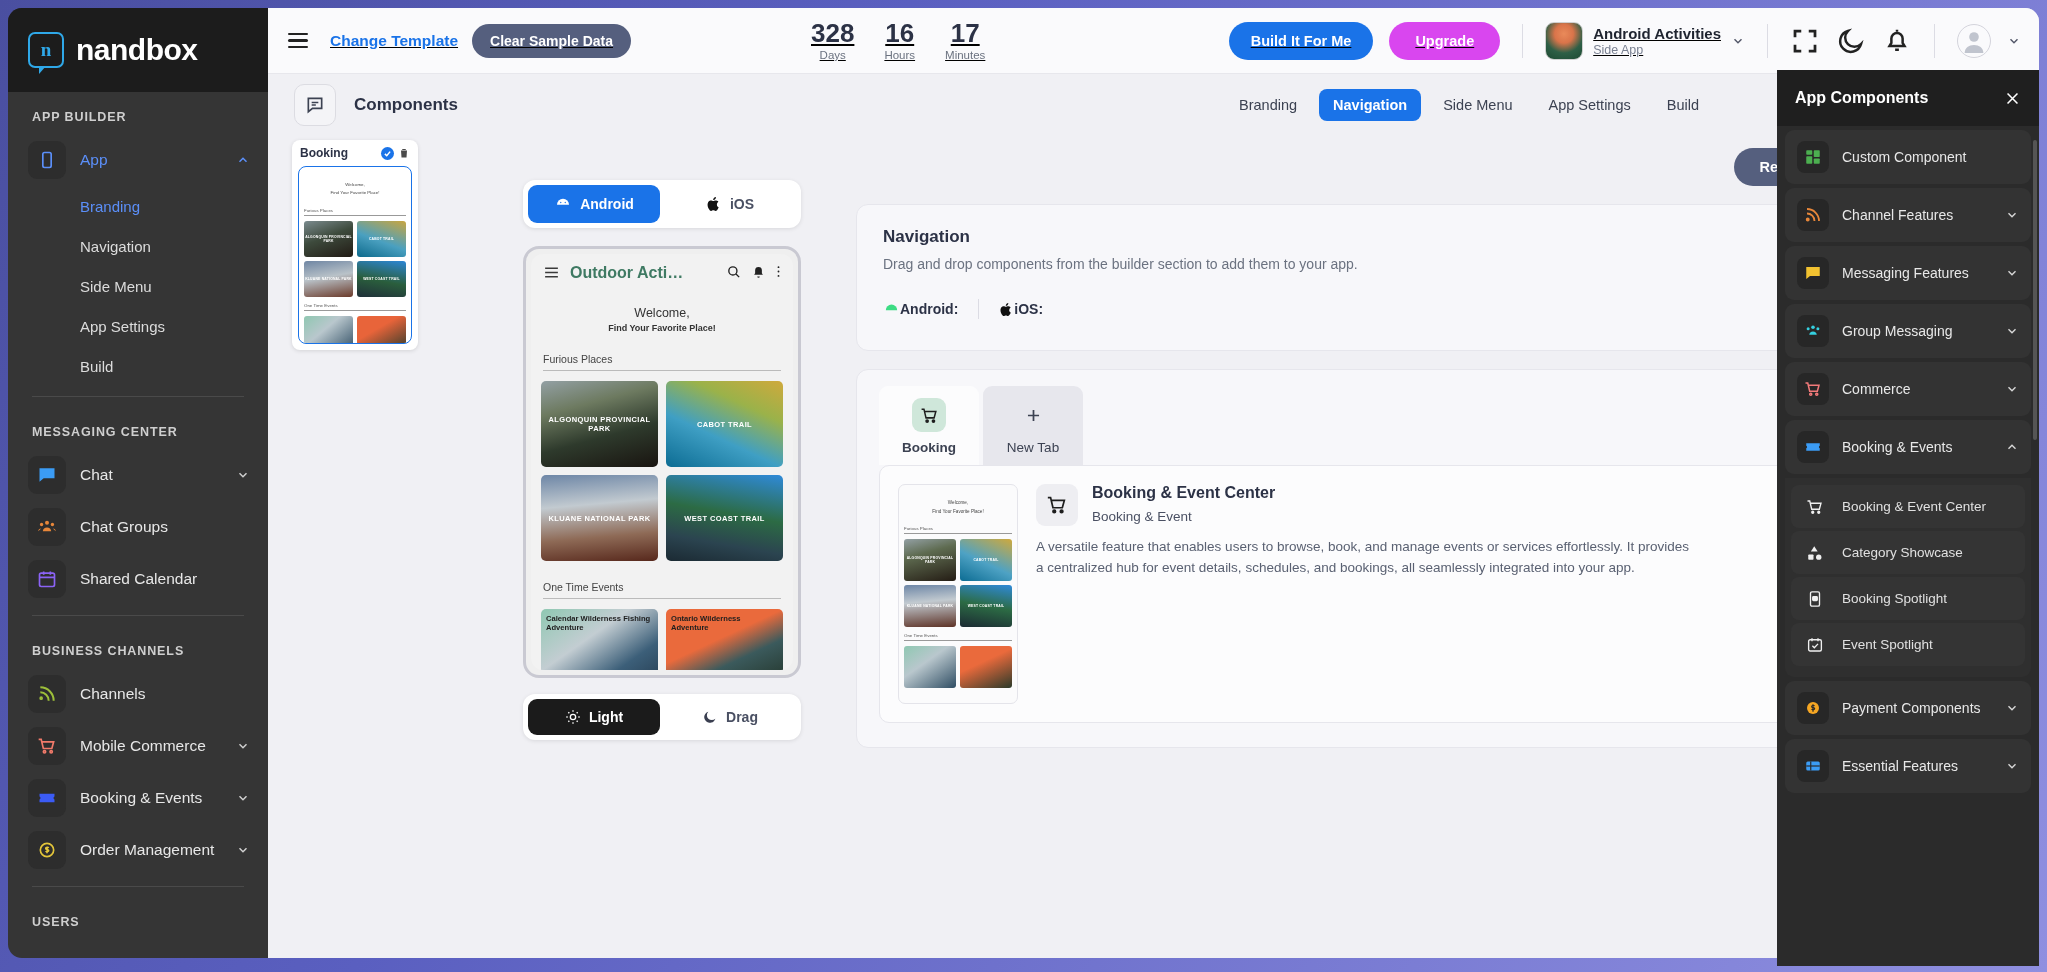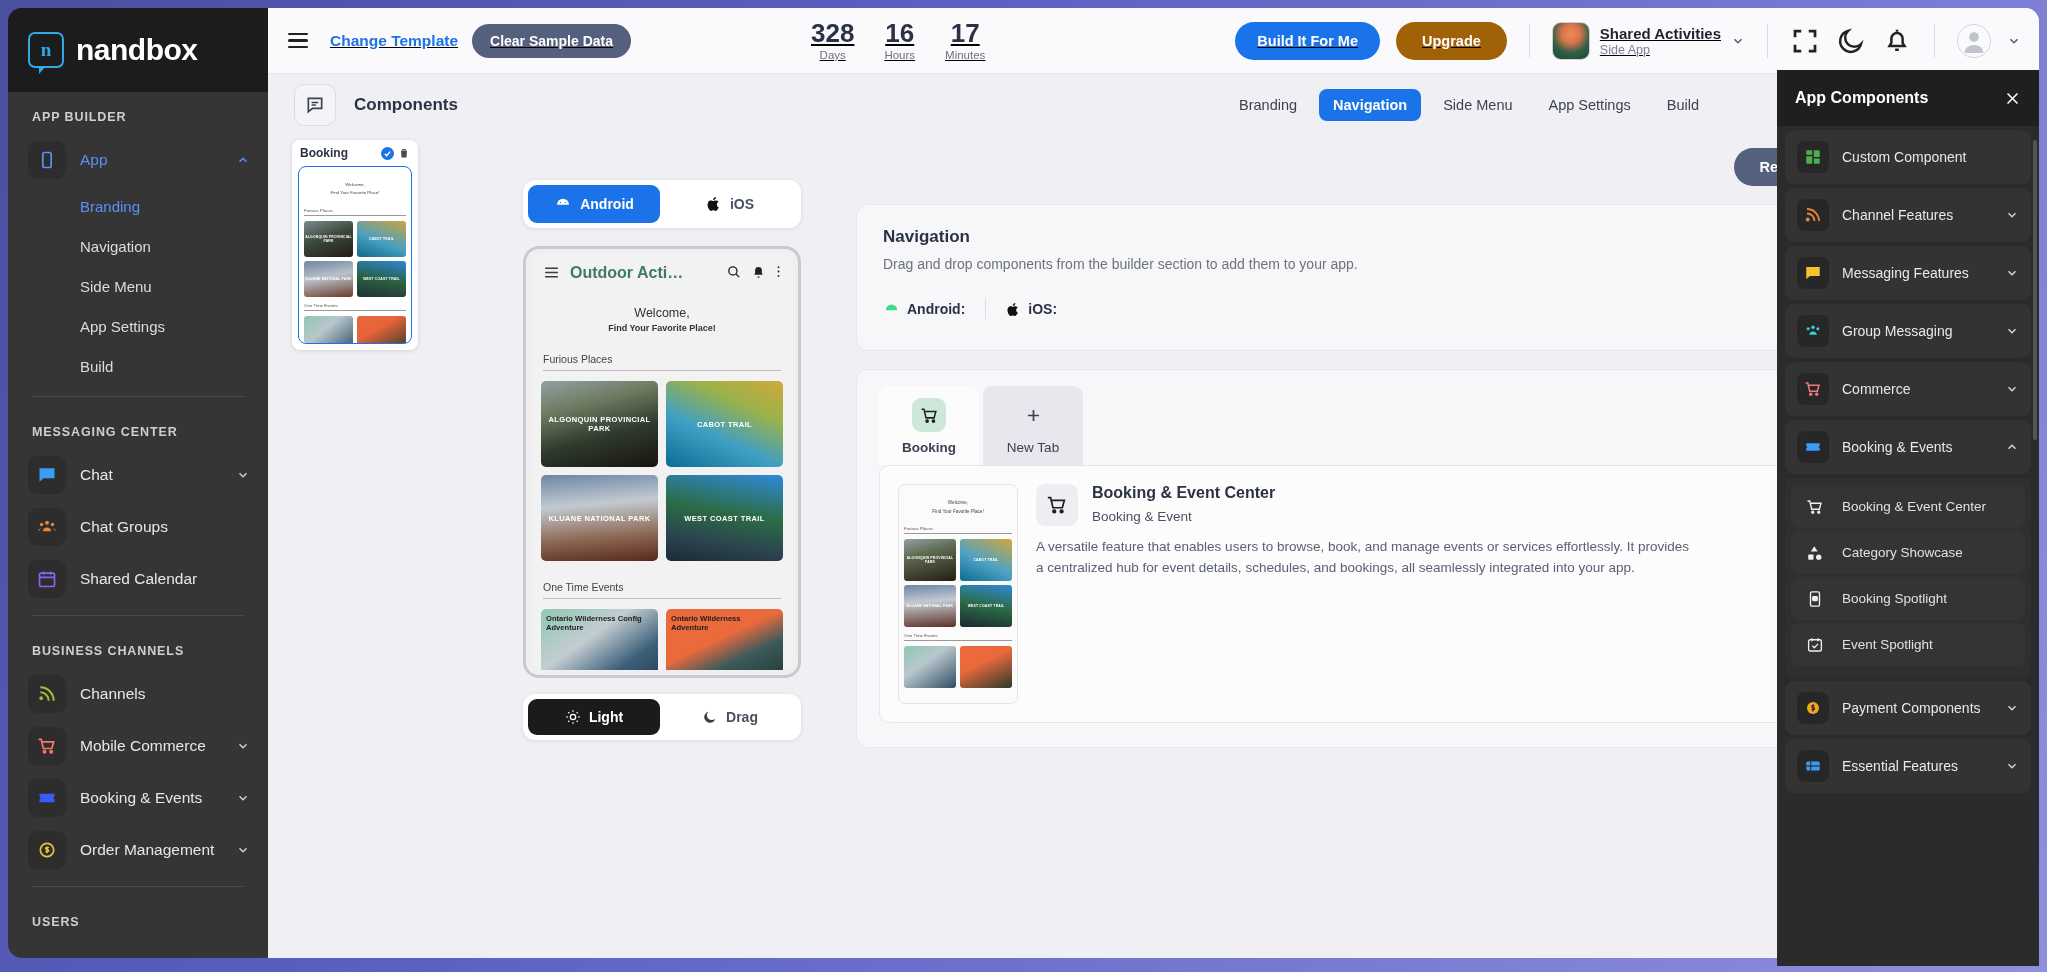--- a/index.html
+++ b/index.html
@@ -98,21 +98,21 @@
   .countdown { display:flex; gap:30px; margin-left: 180px; }
   .cd-block { text-align:center; }
   .cd-num { font-size: 26px; font-weight: 700; color:#2c3246; line-height: 1.05;}
   .cd-lbl { font-size: 11.5px; color:#6b7280; margin-top: 2px;}
   .topbar-right { margin-left:auto; display:flex; align-items:center; gap: 16px;}
   .btn-blue {
     background:#1a73e8; color:#fff; font-size:14.5px; font-weight:700;
     border-radius:20px; padding: 11px 22px; border:none; cursor:pointer;
   }
   .btn-green {
-    background:#a16207; color:#fff; font-size:14.5px; font-weight:700;
+    background:#d946ef; color:#fff; font-size:14.5px; font-weight:700;
     border-radius:20px; padding: 11px 26px; border:none; cursor:pointer;
   }
   .vdiv { width:1px; height:34px; background:#dcdce4; margin: 0 6px;}
   .app-chip { display:flex; align-items:center; gap:10px; cursor:pointer;}
   .app-logo {
     width: 38px; height:38px; border-radius:9px;
     background: radial-gradient(circle at 50% 30%, #e98a5a 0%, #d9744a 30%, #2e5f46 62%, #1d4a33 100%);
     border: 1px solid #cfcfcf;
   }
   .app-name { font-size: 15px; font-weight:700; color:#1f2430; line-height:1.2;}
@@ -204,21 +204,21 @@
   .nav-actions { display:flex; justify-content:flex-end; gap:12px; padding: 12px 0 18px;}
   .btn-restore { background:#555f7e; color:#fff; border:none; border-radius:20px; padding:11px 26px; font-size:14.5px; font-weight:700; cursor:pointer;}
   .btn-save { background:#1a73e8; color:#fff; border:none; border-radius:20px; padding:11px 24px; font-size:14.5px; font-weight:700; cursor:pointer;}
   .card {
     background:#f7f7fa; border:1px solid #e6e6ec; border-radius:12px;
     padding: 22px 26px 24px;
   }
   .card-title { font-size:17px; font-weight:700; color:#2c3246;}
   .card-sub { font-size:14px; color:#6b7280; margin-top:9px;}
   .os-row { display:flex; align-items:center; gap:14px; margin-top:20px;}
-  .os-item { display:flex; align-items:center; gap:7px; font-size:14px; font-weight:700; color:#2c3246;}
+  .os-item { display:flex; align-items:center; font-size:14px; font-weight:700; color:#2c3246;}
   .gear-circle {
     margin-left:auto; width:34px; height:34px; border-radius:50%; background:#fff;
     display:flex; align-items:center; justify-content:center; box-shadow:0 1px 4px rgba(0,0,0,.13); cursor:pointer;
   }
   .card2 { margin-top:18px; background:#f7f7fa; border:1px solid #e6e6ec; border-radius:12px; padding: 16px 22px 24px;}
   .tabrow { display:flex; gap:4px; }
   .tabitem {
     width: 100px; padding: 12px 0 10px; border-radius:9px 9px 0 0;
     display:flex; flex-direction:column; align-items:center; gap:8px; cursor:pointer;
     font-size:13.5px; color:#3c4252;
@@ -408,21 +408,21 @@
         </div>
       </div>
 
       <div class="topbar-right">
         <button class="btn-blue">Build It For Me</button>
         <button class="btn-green">Upgrade</button>
         <div class="vdiv"></div>
         <div class="app-chip">
           <div class="app-logo"></div>
           <div>
-            <div class="app-name">Shared Activities</div>
+            <div class="app-name">Android Activities</div>
             <div class="app-sub">Side App</div>
           </div>
           <svg class="chev" viewBox="0 0 24 24" fill="none" stroke="#55596b" stroke-width="2.5">
               <polyline points="6 9 12 15 18 9"></polyline>
             </svg>
         </div>
         <div class="vdiv"></div>
         <div class="icon-btn">
           <svg viewBox="0 0 24 24" fill="none" stroke="#222" stroke-width="2.2">
               <path d="M4 9V4h5M20 9V4h-5M4 15v5h5M20 15v5h-5"></path>
@@ -570,21 +570,21 @@
                   <span>KLUANE NATIONAL PARK</span>
                 </div>
               <div class="ph-cell" style="background:linear-gradient(190deg,#2f8ad8 0%,#2c6b44 45%,#2b4450 75%,#1b2a33 100%)">
                   <span>WEST COAST TRAIL</span>
                 </div>
             </div>
 
             <div class="ph-sec">One Time Events</div>
             <div class="ph-evgrid">
               <div class="ph-ev" style="background:linear-gradient(145deg,#8fc8b2 0%,#c3cdd2 38%,#3c5f79 70%,#23394d 100%)">
-                <b>Ontario Wilderness Config Adventure</b>
+                <b>Calendar Wilderness Fishing Adventure</b>
               </div>
               <div class="ph-ev" style="background:linear-gradient(155deg,#ea6a3c 0%,#ea6a3c 40%,#3b5a5c 62%,#1f2f22 100%)">
                 <b>Ontario Wilderness Adventure</b>
               </div>
             </div>
           </div>
         </div>
 
         <div class="seg" style="margin-top:16px;">
           <div class="seg-btn active dark">

